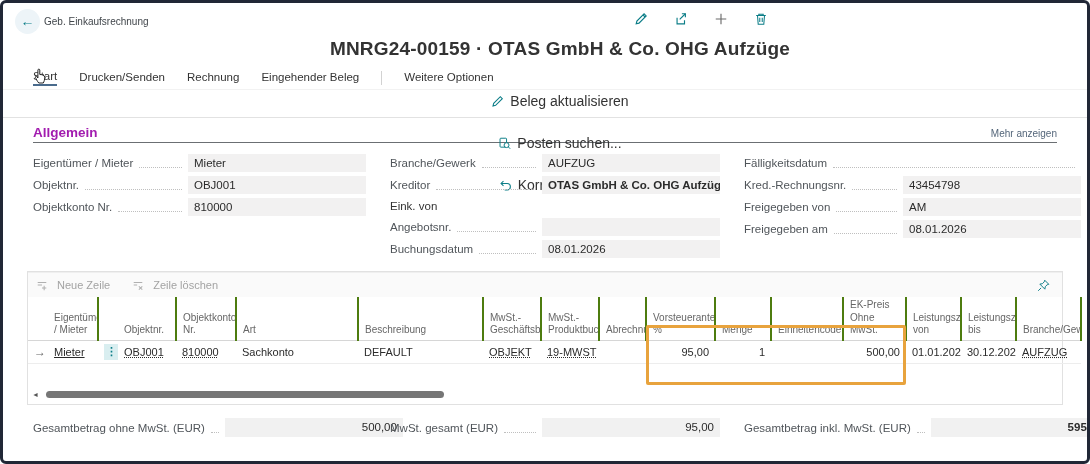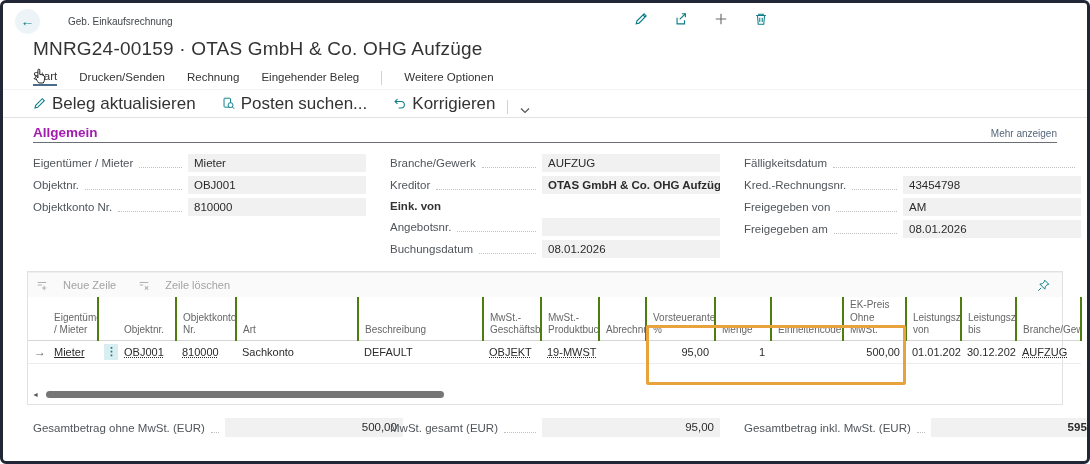--- a/index.html
+++ b/index.html
@@ -1,60 +1,60 @@
 <!DOCTYPE html>
 <html><head>
 <meta charset="utf-8">
 <style>
   html,body{margin:0;padding:0;background:#fff;font-family:"Liberation Sans",sans-serif;}
   .screen{position:relative;width:1090px;height:464px;box-sizing:border-box;border:3px solid #212736;border-radius:6px;background:#fff;overflow:hidden;}
 
   
   .topbar{display:flex;align-items:center;height:28px;padding:4px 12px 0 12px;}
   .back-btn{width:25px;height:25px;border-radius:50%;background:#edf4f8;color:#0b7d87;display:flex;align-items:center;justify-content:center;font-size:14px;cursor:pointer;flex:0 0 auto;}
-  .breadcrumb{font-size:10px;color:#41464b;margin-left:28px;}
+  .breadcrumb{font-size:10px;color:#41464b;margin-left:4px;}
   .top-icons{position:absolute;left:630px;top:8px;display:flex;gap:25px;color:#0b7d87;}
   .top-icons .ticon{width:15px;height:15px;display:flex;align-items:center;justify-content:center;cursor:pointer;}
-  .page-title{margin:3px 0 0 30px;font-size:19px;font-weight:400;color:#333;letter-spacing:.2px;}
+  .page-title{margin:3px 0 0 30px;font-size:19px;font-weight:700;color:#333;letter-spacing:.2px;text-align:center;}
 
   
   .menu-row{display:flex;align-items:center;gap:22px;margin:9px 0 0 30px;height:17px;font-size:11.5px;color:#333;}
   .menu-item{cursor:pointer;padding-bottom:2px;}
   .menu-item.active{border-bottom:2px solid #4a6b8c;}
   .vdiv{width:1px;height:14px;background:#d2d2d2;}
   .rule-light{border-top:1px solid #f2f2f2;margin-top:3px;}
-  .action-row{display:flex;align-items:center;gap:26px;margin:3px 0 0 30px;height:21px;font-size:17px;color:#333;}
+  .action-row{display:flex;align-items:center;gap:26px;margin:3px 0 0 30px;height:21px;font-size:14px;color:#333;flex-direction:column;}
   .action-item{display:flex;align-items:center;gap:6px;cursor:pointer;}
   .action-item .aicon{color:#0b7d87;display:flex;}
   .chev-wrap{display:flex;align-items:flex-end;gap:12px;}
   .rule-mid{border-top:1px solid #e2e2e2;margin-top:3px;}
 
   
   .section-head{display:flex;align-items:baseline;margin:7px 30px 0;}
   .section-title{font-size:13.5px;font-weight:700;color:#a21caf;}
   .more-link{margin-left:auto;font-size:10px;color:#54667a;cursor:pointer;}
   .section-rule{border-bottom:1.5px solid #6b6f73;margin:2px 30px 0;}
   .form-grid{display:grid;grid-template-columns:333px 330px 337px;column-gap:24px;margin:9px 30px 0;}
   .f-row{display:flex;align-items:center;height:22px;}
   .f-label{font-size:11.5px;color:#50555a;white-space:nowrap;}
   .f-dots{flex:1;border-bottom:1px dotted #bfbfbf;margin:0 6px;height:9px;min-width:8px;}
   .f-field{width:178px;min-width:178px;box-sizing:border-box;background:#f2f1f1;height:18px;line-height:18px;font-size:11.5px;color:#2b2b2b;padding:0 6px;overflow:hidden;white-space:nowrap;cursor:text;}
   .f-field.bold{font-weight:700;}
-  .f-group{height:20px;display:flex;align-items:center;font-size:11.5px;font-weight:700;color:#333;}
+  .f-group{height:20px;display:flex;align-items:center;font-size:11.5px;font-weight:400;color:#333;}
 
   
   .lines-panel{position:relative;margin:11px 24px 0;border:1px solid #e1e1e1;background:#fff;}
   .lines-head{display:flex;align-items:center;height:29px;padding:0 12px 0 11px;font-size:11.5px;color:#333;}
   .lines-title{font-size:13px;font-weight:700;margin-right:12px;}
   .lines-tab{margin-left:14px;padding-bottom:2px;cursor:pointer;}
   .lines-tab.active{color:#0b7d87;border-bottom:2px solid #0b7d87;}
   .head-icons{margin-left:auto;display:flex;gap:18px;color:#0b7d87;}
   .head-icons .ticon{cursor:pointer;display:flex;}
   .lines-toolbar{display:flex;align-items:center;height:24px;padding:0 12px 0 8px;background:#fafafa;border-top:1px solid #efefef;font-size:11px;color:#a3a3a3;}
-  .tool-item{display:flex;align-items:center;gap:15px;margin-right:22px;}
+  .tool-item{display:flex;align-items:center;gap:9px;margin-right:22px;}
   .tool-item .aicon{display:flex;color:#b0b0b0;}
   .pin{margin-left:auto;color:#0b7d87;cursor:pointer;display:flex;}
 
   table.lines-table{border-collapse:collapse;table-layout:fixed;width:1054px;}
   .lines-table th{font-size:10px;font-weight:400;color:#666;text-align:left;vertical-align:bottom;padding:2px 6px 3px;border-bottom:1px solid #d6d6d6;border-right:2px solid #4d7c0f;line-height:1.25;overflow:hidden;}
   .lines-table th.noline{border-right:none;}
   .lines-table td{font-size:11px;color:#2b2b2b;height:22px;padding:0 6px;border-bottom:1px solid #ededed;white-space:nowrap;overflow:hidden;}
   .ta-r{text-align:right;}
   .u-solid{text-decoration:underline;cursor:pointer;}
   .u-dot{text-decoration:underline dotted;cursor:pointer;}

